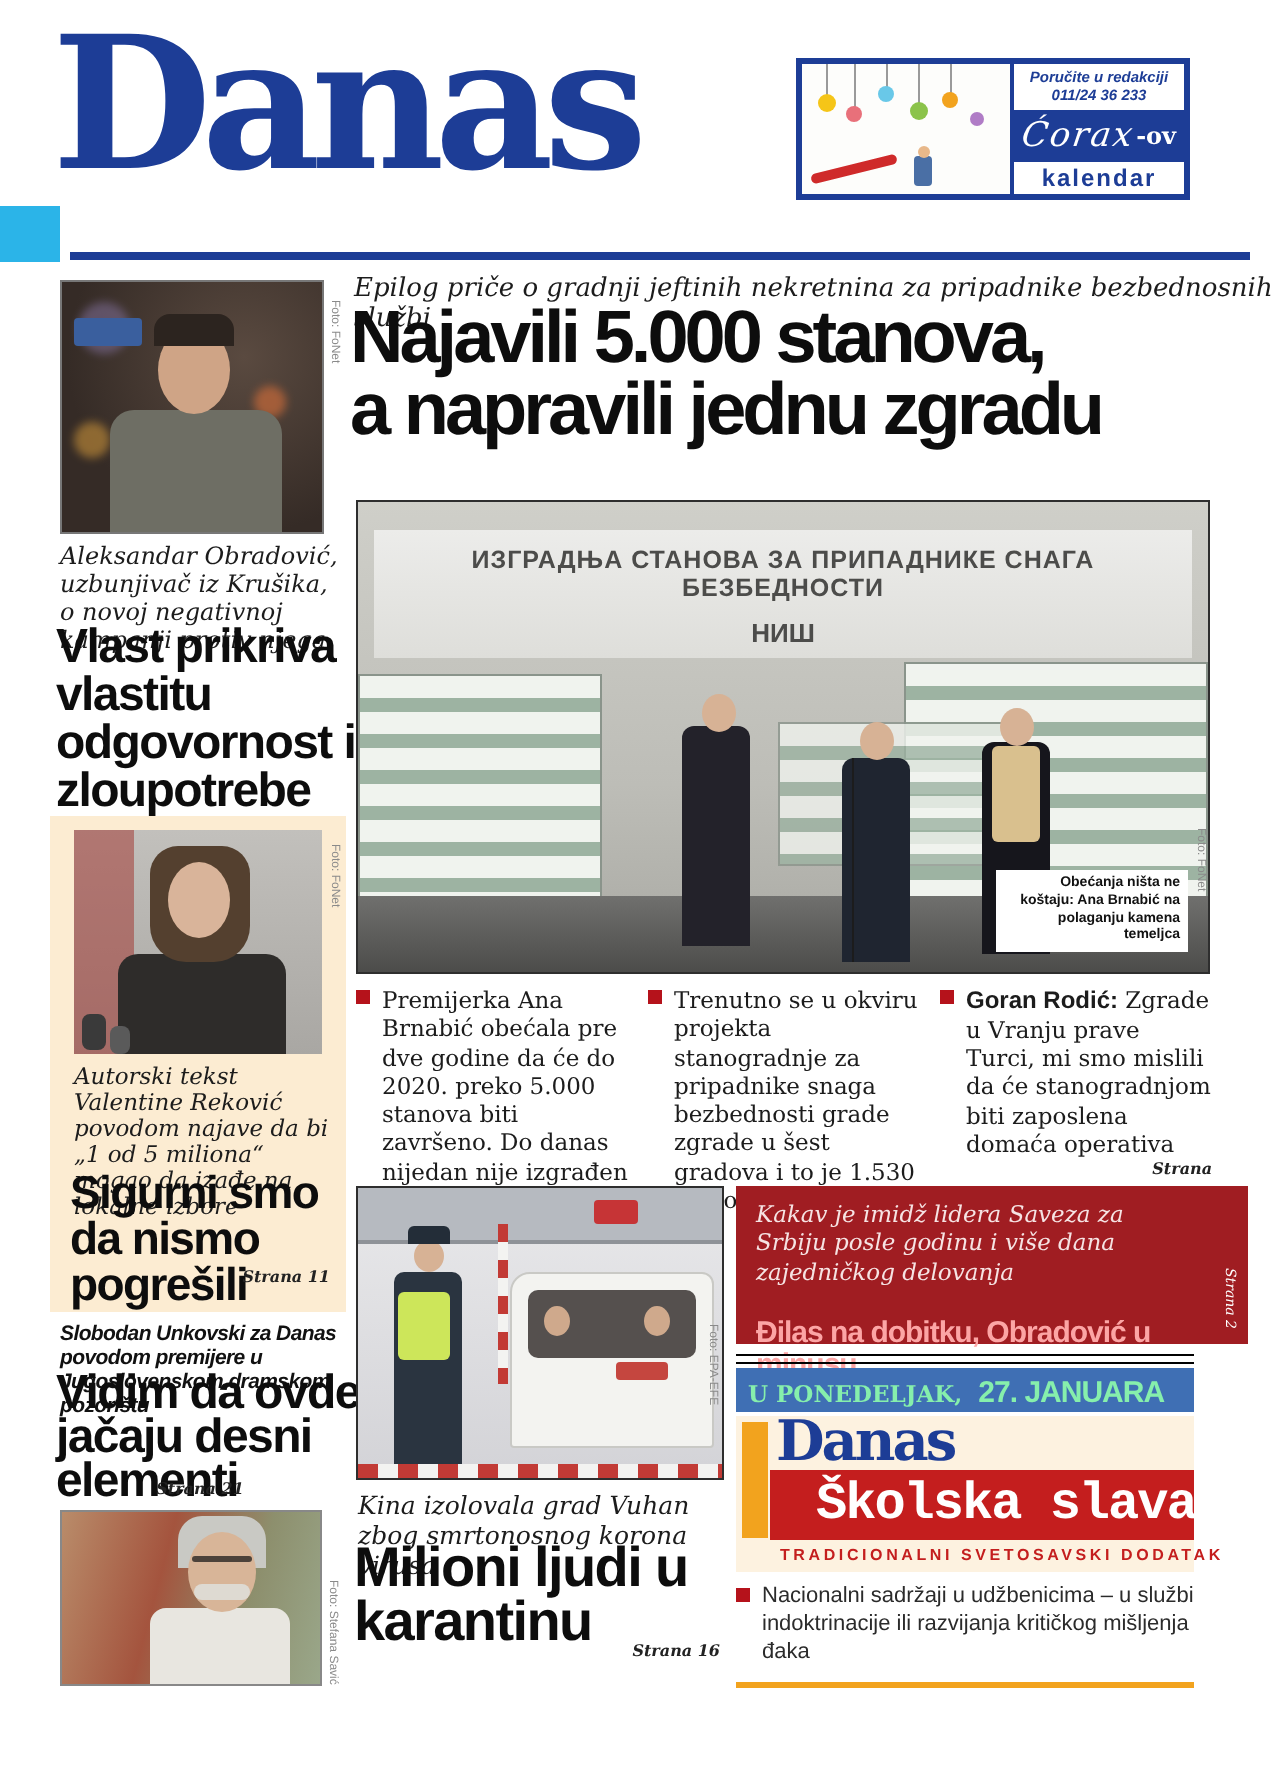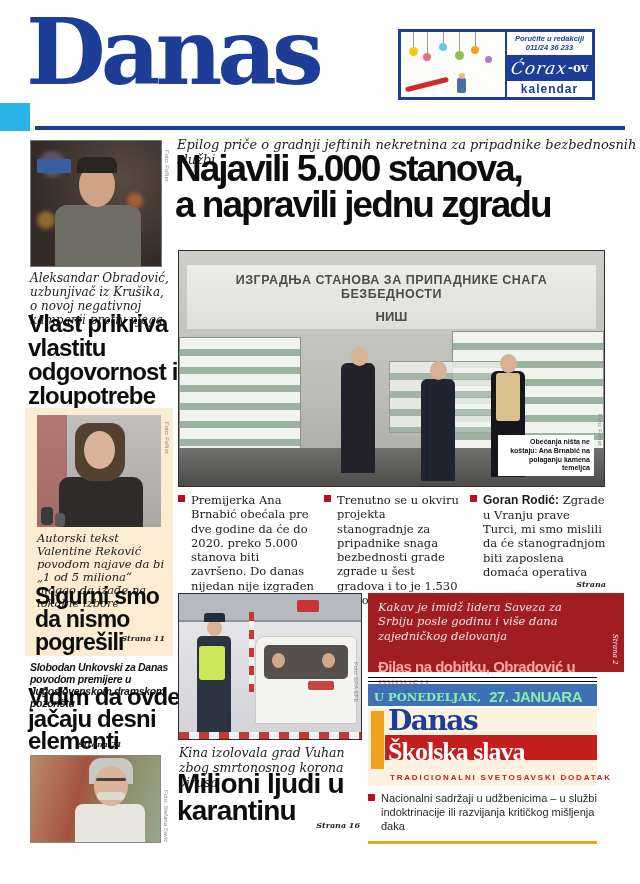--- a/index.html
+++ b/index.html
@@ -127,23 +127,23 @@
   
   .promo{left:368px;top:684px;width:229px;}
   .promobar{height:22px;background:#3f6fb4;color:#86efac;display:flex;align-items:center;
             padding:3px 0 0 6px;box-sizing:border-box;gap:8px;}
   .promobar-n{font-family:"DejaVu Serif",serif;font-weight:bold;font-size:11.5px;}
   .promobar-b{font-weight:bold;font-size:15px;letter-spacing:-0.5px;}
   .logoarea{position:relative;height:78px;background:#fdf2e0;margin-top:2px;}
   .orangebar{position:absolute;left:3px;top:3px;width:13px;height:58px;background:#f2a31e;}
   .promo-danas{position:absolute;left:20px;top:-4px;font-family:"DejaVu Serif",serif;font-weight:bold;
                font-size:28px;color:#1d3d96;letter-spacing:-1.5px;}
-  .promo-red{position:absolute;left:17px;top:27px;width:212px;height:25px;background:#c41e1e;
-             box-sizing:border-box;color:#fff;font-family:Liberation Serif, serif;font-weight:bold;
-             font-size:26px;line-height:34px;letter-spacing:-1px;padding-left:3px;white-space:nowrap;}
+  .promo-red{position:absolute;left:17px;top:27px;width:212px;height:35px;background:#c41e1e;
+             box-sizing:border-box;color:#fff;font-family:Liberation Mono, monospace;font-weight:bold;
+             font-size:26px;line-height:34px;letter-spacing:-1px;padding-left:23px;white-space:nowrap;}
   .promo-tag{position:absolute;left:22px;top:65px;font-weight:bold;font-size:8px;color:#c41e1e;
              letter-spacing:1.8px;white-space:nowrap;}
   .pbullets{display:flex;gap:10px;margin-top:6px;background:#fff;}
   .pcol{flex:1;}
   .pbul{position:relative;padding-left:13px;font-size:11px;line-height:1.25;color:#2b2b2b;margin-bottom:3px;}
   .pbul .sq{top:2px;}
   .orangerule{height:3px;background:#f2a31e;margin-top:5px;}
 </style>
 </head>
 <body>

